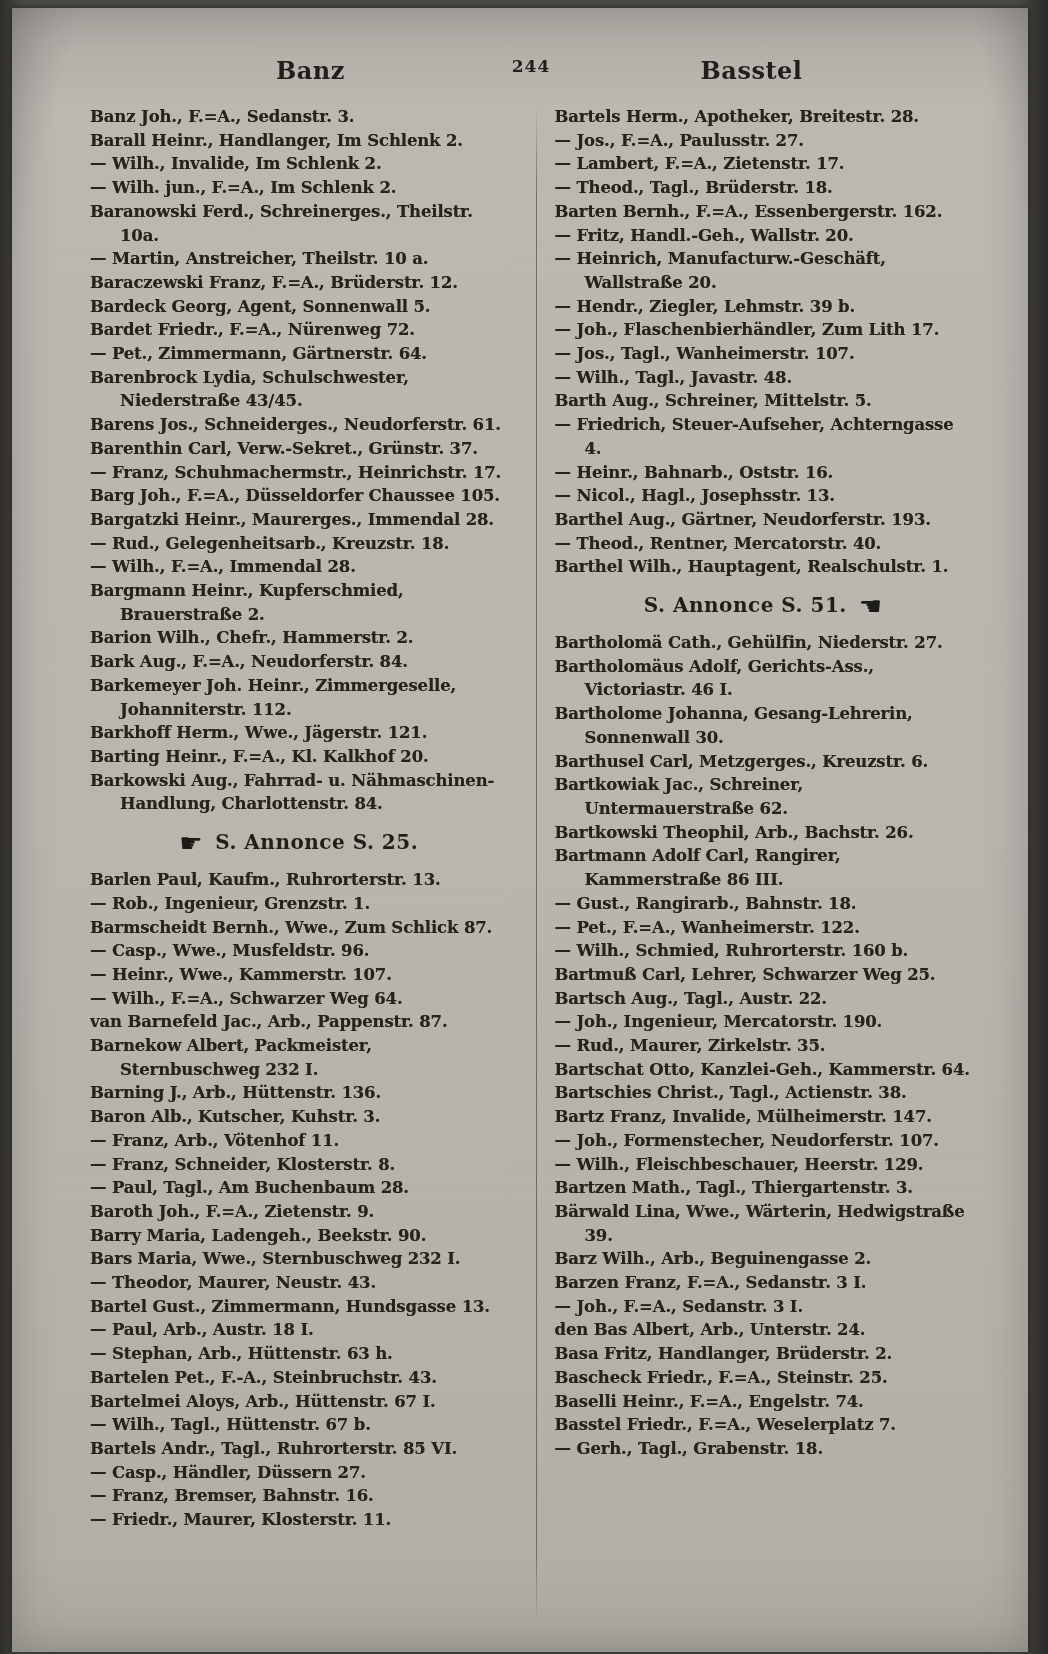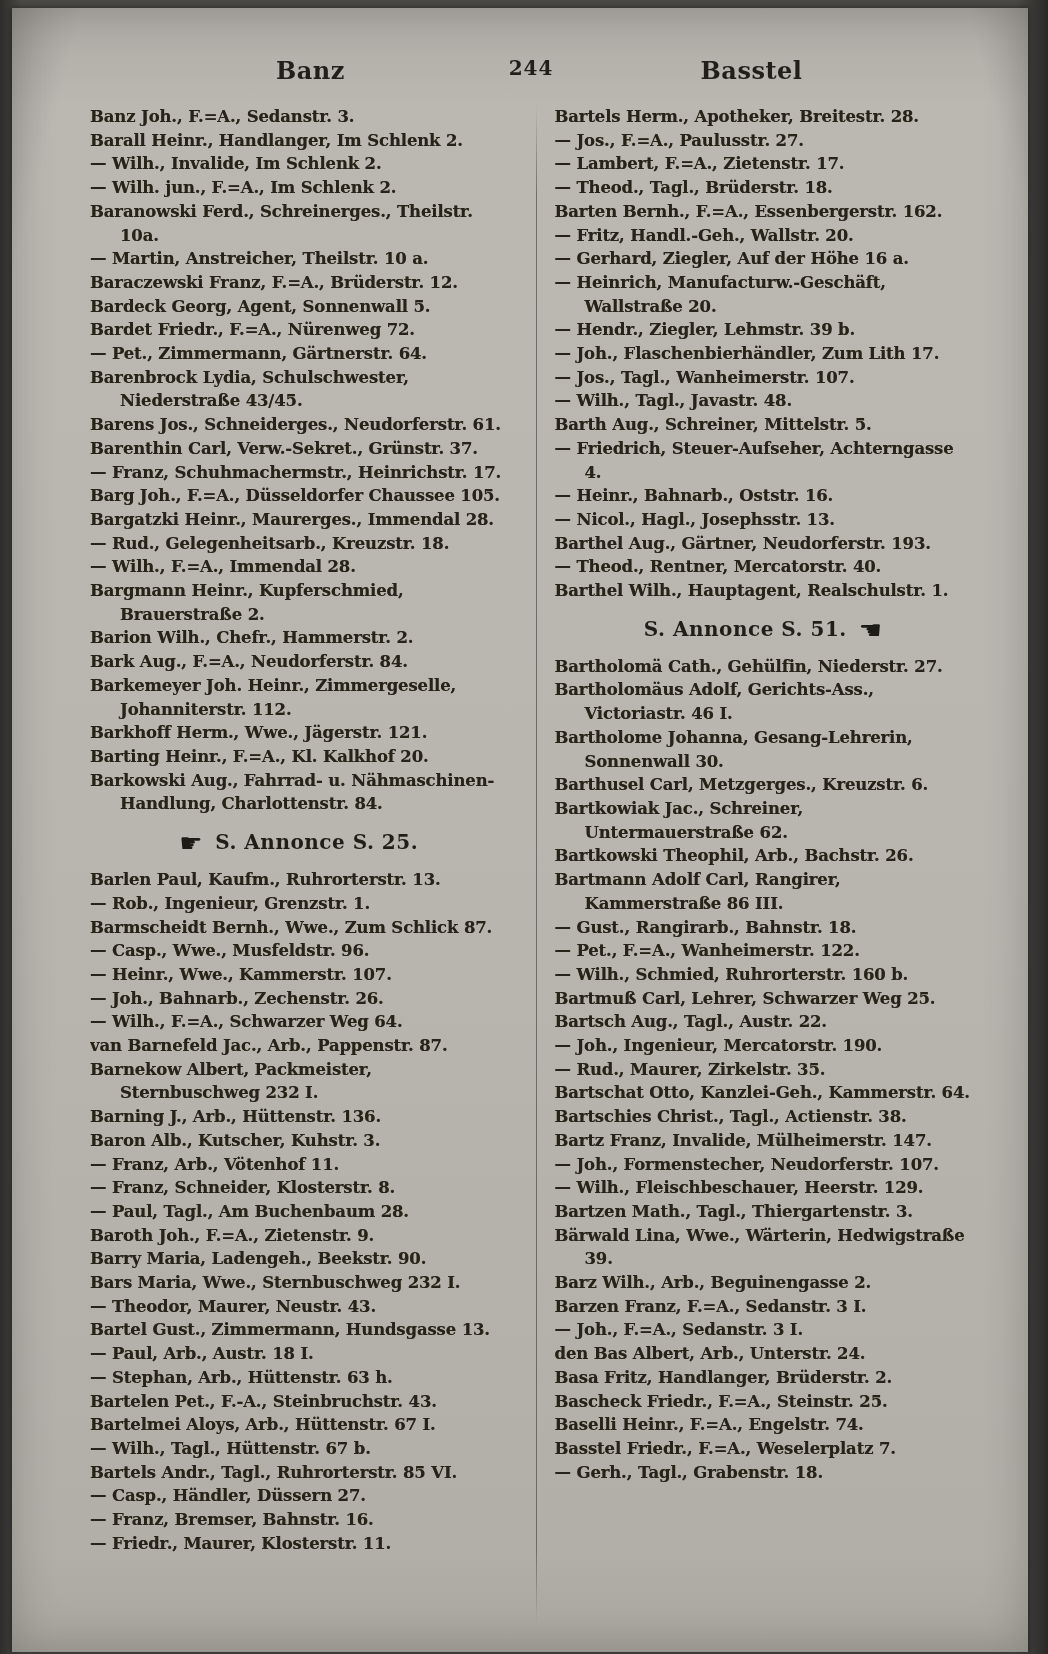--- a/index.html
+++ b/index.html
@@ -40,21 +40,21 @@
   .header-half { flex: 1; text-align: center; }
   .header-word {
     font-weight: bold;
     font-size: 24px;
     letter-spacing: 0.5px;
   }
   .page-number {
     position: absolute;
     left: 50%; transform: translateX(-50%);
     font-weight: bold;
-    font-size: 20px;
+    font-size: 17px;
     letter-spacing: 1px;
   }
   .columns {
     display: flex;
     height: calc(100% - 52px);
     overflow: hidden;
   }
   .column {
     flex: 1 1 0;
     overflow: hidden;
@@ -139,21 +139,20 @@
           <div class="entry">Barkowski Aug., Fahrrad- u. Nähmaschinen-Handlung, Charlottenstr. 84.</div>
           <div class="annonce">
             <span class="manicule">☛</span>
             <span>S. Annonce S. 25.</span>
           </div>
           <div class="entry">Barlen Paul, Kaufm., Ruhrorterstr. 13.</div>
           <div class="entry">— Rob., Ingenieur, Grenzstr. 1.</div>
           <div class="entry">Barmscheidt Bernh., Wwe., Zum Schlick 87.</div>
           <div class="entry">— Casp., Wwe., Musfeldstr. 96.</div>
           <div class="entry">— Heinr., Wwe., Kammerstr. 107.</div>
-          <div class="entry">— Joh., Bahnarb., Zechenstr. 26.</div>
           <div class="entry">— Wilh., F.=A., Schwarzer Weg 64.</div>
           <div class="entry">van Barnefeld Jac., Arb., Pappenstr. 87.</div>
           <div class="entry">Barnekow Albert, Packmeister, Sternbuschweg 232 I.</div>
           <div class="entry">Barning J., Arb., Hüttenstr. 136.</div>
           <div class="entry">Baron Alb., Kutscher, Kuhstr. 3.</div>
           <div class="entry">— Franz, Arb., Vötenhof 11.</div>
           <div class="entry">— Franz, Schneider, Klosterstr. 8.</div>
           <div class="entry">— Paul, Tagl., Am Buchenbaum 28.</div>
           <div class="entry">Baroth Joh., F.=A., Zietenstr. 9.</div>
           <div class="entry">Barry Maria, Ladengeh., Beekstr. 90.</div>
@@ -171,21 +170,20 @@
           <div class="entry">— Friedr., Maurer, Klosterstr. 11.</div>
         </div>
       <div class="divider"></div>
       <div class="column right-col" id="right-col">
           <div class="entry">Bartels Herm., Apotheker, Breitestr. 28.</div>
           <div class="entry">— Jos., F.=A., Paulusstr. 27.</div>
           <div class="entry">— Lambert, F.=A., Zietenstr. 17.</div>
           <div class="entry">— Theod., Tagl., Brüderstr. 18.</div>
           <div class="entry">Barten Bernh., F.=A., Essenbergerstr. 162.</div>
           <div class="entry">— Fritz, Handl.-Geh., Wallstr. 20.</div>
-          <div class="entry">— Gerhard, Ziegler, Auf der Höhe 16 a.</div>
           <div class="entry">— Heinrich, Manufacturw.-Geschäft, Wallstraße 20.</div>
           <div class="entry">— Hendr., Ziegler, Lehmstr. 39 b.</div>
           <div class="entry">— Joh., Flaschenbierhändler, Zum Lith 17.</div>
           <div class="entry">— Jos., Tagl., Wanheimerstr. 107.</div>
           <div class="entry">— Wilh., Tagl., Javastr. 48.</div>
           <div class="entry">Barth Aug., Schreiner, Mittelstr. 5.</div>
           <div class="entry">— Friedrich, Steuer-Aufseher, Achterngasse 4.</div>
           <div class="entry">— Heinr., Bahnarb., Oststr. 16.</div>
           <div class="entry">— Nicol., Hagl., Josephsstr. 13.</div>
           <div class="entry">Barthel Aug., Gärtner, Neudorferstr. 193.</div>

